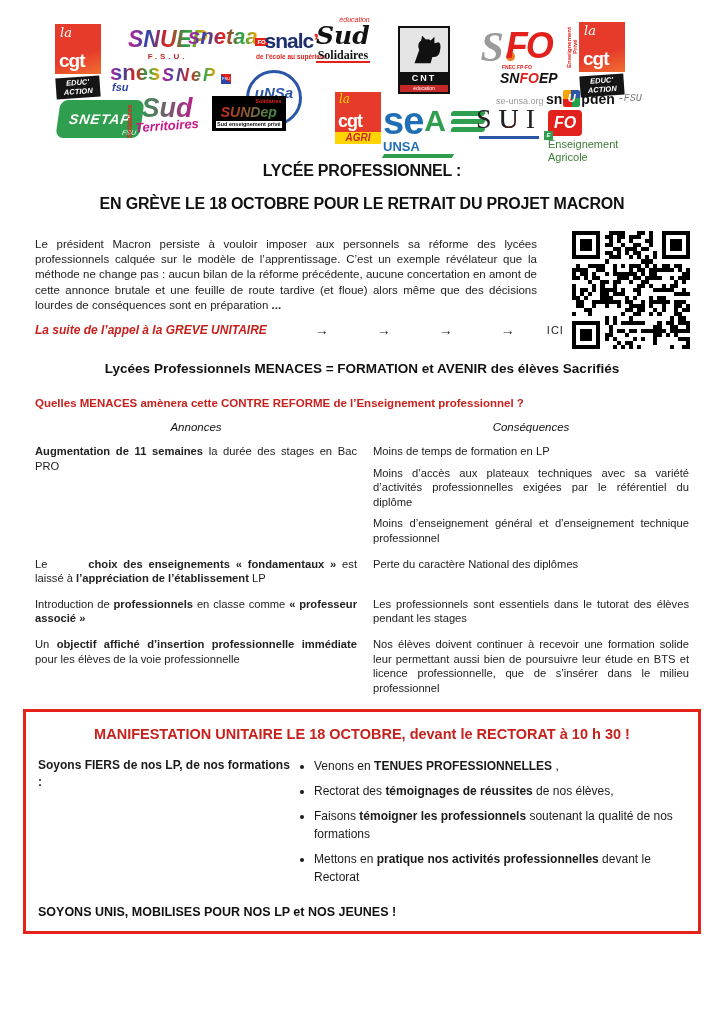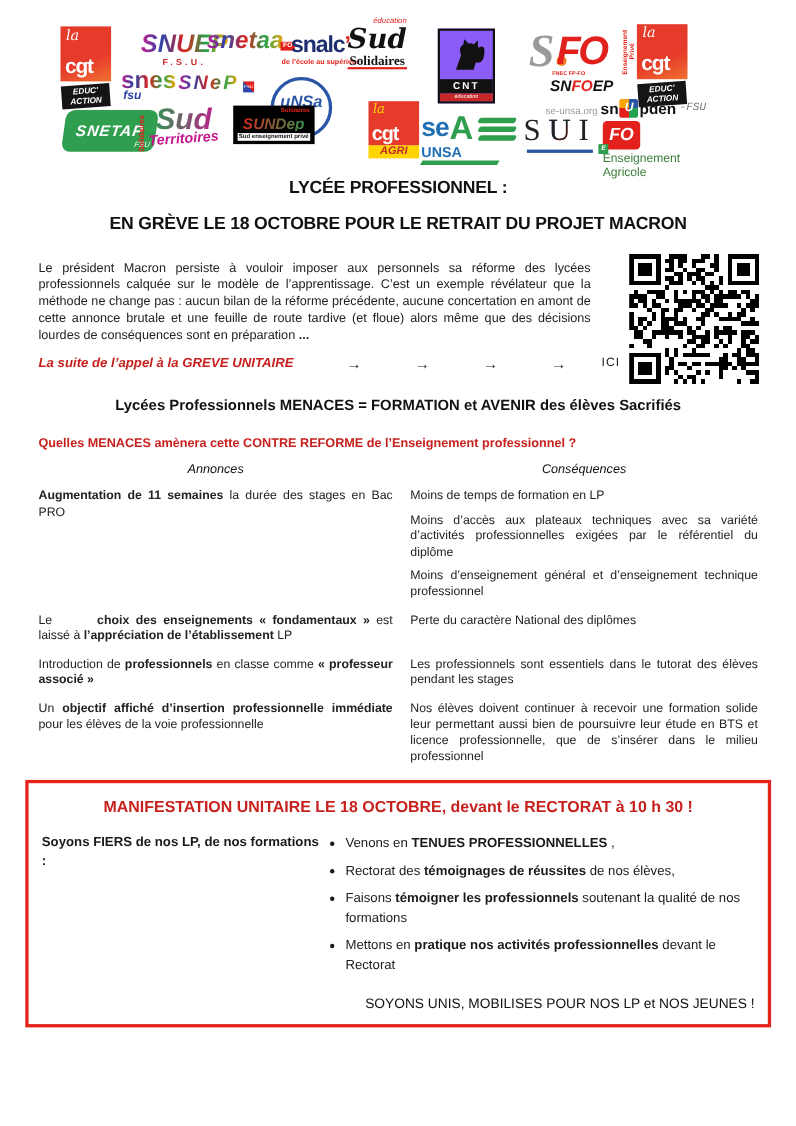--- a/index.html
+++ b/index.html
@@ -19,21 +19,21 @@
   .cgt-sub{background:#151515;color:#fff;font-style:italic;font-weight:bold;font-size:7.5px;width:42px;padding:2px 1px;margin:3px auto 0;transform:rotate(-4deg);line-height:1.15;}
   .L0{left:55px;top:24px;}
   .L1{left:128px;top:28px;} .L1 .m{font-size:23px;font-style:italic;} .L1 .s{color:#c62828;font-weight:bold;font-size:8px;letter-spacing:3px;margin-top:2px;}
   .L2{left:110px;top:62px;} .L2 .m{font-size:22px;} .L2 .s{color:#2b46a8;font-style:italic;font-weight:bold;font-size:11px;text-align:left;margin:-2px 0 0 2px;}
   .L3{left:188px;top:26px;} .L3 .m{font-size:22px;font-style:italic;} .L3 .s{position:absolute;right:-10px;bottom:2px;background:#e2211c;color:#fff;font-size:6px;font-weight:bold;padding:1px 2px;}
   .L4{left:162px;top:66px;} .L4 .m{font-size:18px;font-style:italic;letter-spacing:2px;} .L4 .s{position:absolute;right:-14px;bottom:0;width:10px;height:10px;background:linear-gradient(45deg,#2b46a8 50%,#e2211c 50%);color:#fff;font-size:4px;line-height:10px;}
   .L5{left:256px;top:30px;} .L5 .m{color:#1d2f6e;font-weight:bold;font-size:21px;letter-spacing:-1px;} .L5 .m i{color:#e2211c;font-style:normal;} .L5 .s{color:#e2211c;font-size:6.5px;margin-top:3px;font-weight:bold;}
   .L6{left:246px;top:70px;width:56px;height:56px;border:3px solid #2b55a5;border-radius:50%;box-sizing:border-box;display:flex;flex-direction:column;align-items:center;justify-content:center;}
   .L6 .m{color:#2b55a5;font-weight:bold;font-size:15px;font-style:italic;} .L6 .s{color:#2b55a5;font-size:7px;border:1px solid #2b55a5;padding:0 2px;margin-top:2px;}
   .L7{left:316px;top:16px;} .L7 .t{color:#e2211c;font-size:7px;font-style:italic;text-align:right;display:block;} .L7 .m{font-family:"DejaVu Serif",serif;font-style:italic;font-weight:bold;font-size:25px;color:#111;} .L7 .s{font-family:"Liberation Serif",serif;font-weight:bold;font-size:12px;color:#111;border-bottom:2px solid #e2211c;margin-top:1px;}
-  .L8{left:398px;top:26px;width:48px;border:2px solid #111;background:#8b5cf6;}
+  .L8{left:398px;top:26px;width:48px;border:2px solid #111;background:#e5e5e5;}
   .L8 .cat{height:44px;display:flex;align-items:center;justify-content:center;}
   .L8 .m{background:#111;color:#fff;font-weight:bold;font-size:9px;padding:2px 0;letter-spacing:2px;}
   .L8 .s{background:#c62828;color:#fff;font-size:5px;padding:1px 0;}
   .L9{left:452px;top:26px;} .L9 .m{color:#9a9a9a;font-size:42px;font-weight:bold;font-family:"Liberation Serif",serif;font-style:italic;position:relative;}
   .L9 .dot{display:inline-block;width:9px;height:9px;border-radius:50%;background:#f07c1f;margin-left:2px;}
   .L9 .s{color:#9a9a9a;font-size:9px;margin-top:29px;padding-left:44px;}
   .L10{left:500px;top:28px;} .L10 .m{color:#e2211c;font-weight:bold;font-style:italic;font-size:36px;letter-spacing:-2px;}
   .L10 .mid{color:#e2211c;font-size:5px;font-weight:bold;text-align:left;margin:1px 0 1px 2px;}
   .L10 .sub{font-weight:bold;font-style:italic;font-size:14px;color:#111;} .L10 .sub .fo{color:#e2211c;}
   .L11{left:566px;top:22px;display:flex;align-items:flex-start;}
@@ -51,21 +51,21 @@
   .L14 .s{position:absolute;right:4px;bottom:2px;color:#fff;font-style:italic;font-size:7px;}
   .L15{left:126px;top:95px;display:flex;}
   .L15 .side{writing-mode:vertical-rl;transform:rotate(180deg);color:#e2211c;font-size:7px;font-weight:bold;height:52px;margin-right:2px;}
   .L15 .m{font-size:27px;font-style:italic;font-weight:bold;background:linear-gradient(90deg,#23a24d,#c6168d);-webkit-background-clip:text;background-clip:text;color:transparent;}
   .L15 .s{color:#c6168d;font-style:italic;font-weight:bold;font-size:13px;transform:rotate(-4deg);margin-top:-3px;}
   .L16{left:212px;top:96px;background:#000000;padding:3px 4px;}
   .L16 .m{font-style:italic;font-weight:bold;font-size:14px;background:linear-gradient(90deg,#e2211c,#2f9e4f);-webkit-background-clip:text;background-clip:text;color:transparent;}
   .L16 .mid{color:#e2211c;font-size:5.5px;font-weight:bold;text-align:right;}
   .L16 .s{background:#fff;color:#111;font-size:5.5px;font-weight:bold;margin-top:2px;padding:1px;}
   .L17{left:383px;top:102px;} .L17 .row{display:flex;align-items:center;}
-  .L17 .se{color:#1f6fb5;font-weight:bold;font-size:24px;letter-spacing:-1px;} .L17 .A{color:#2f9e4f;font-weight:bold;font-size:30px;margin-left:1px;}
+  .L17 .se{color:#1f6fb5;font-weight:bold;font-size:38px;letter-spacing:-1px;} .L17 .A{color:#2f9e4f;font-weight:bold;font-size:30px;margin-left:1px;}
   .L17 .bars{display:flex;flex-direction:column;gap:3px;margin-left:5px;}
   .L17 .bars i{display:block;width:34px;height:5px;background:#2f9e4f;border-radius:2px;transform:skewX(-20deg);}
   .L17 .s{color:#1f6fb5;font-weight:bold;font-size:13px;text-align:left;}
   .L17 .sw{height:4px;background:#2f9e4f;width:70px;transform:skewX(-30deg);margin-top:1px;}
   .L18{left:476px;top:105px;} .L18 .m{font-family:"Liberation Serif",serif;font-size:28px;color:#222;letter-spacing:6px;position:relative;}
   .L18 .u{background:linear-gradient(135deg,#2b55a5 50%,#e2211c 50%);-webkit-background-clip:text;background-clip:text;color:#222;padding:0 1px;}
   .L18 .sq1{position:absolute;width:11px;height:11px;background:#2b55a5;left:22px;top:-2px;z-index:-1;}
   .L18 .sq2{position:absolute;width:11px;height:11px;background:#e2211c;left:34px;top:12px;z-index:-1;}
   .L18 .bar{height:3px;width:60px;background:#2b55a5;margin:3px auto 0;}
   .L19{left:548px;top:110px;text-align:left;}
@@ -95,21 +95,21 @@
   .cell{font-size:11.2px;line-height:14.6px;text-align:justify;color:#222;}
   .cell p{margin:0 0 7px;}
   .cell p:last-child{margin-bottom:0;}
   
   .red-box{margin:14px 23px 0;border:3px solid #e5231b;padding:9px 12px 12px;}
   .box-title{color:#c7211e;font-weight:bold;font-size:14.5px;text-align:center;margin-top:5px;}
   .box-content{display:flex;margin-top:15px;}
   .box-lead{width:258px;font-weight:bold;font-size:12px;line-height:1.4;}
   .box-bullets{flex:1;margin:0;padding-left:18px;font-size:12px;line-height:1.55;}
   .box-bullets li{margin-bottom:6px;}
-  .box-footer{text-align:right;font-weight:normal;font-size:12.5px;margin-top:12px;color:#111;}
+  .box-footer{text-align:left;font-weight:bold;font-size:12.5px;margin-top:12px;color:#111;}
 </style>
 </head>
 <body>
 
 <div class="page">
 
   <div class="logo-banner">
     <div class="logo L0">
       <div class="cgt-box">
           <span class="cgt-la">la</span>

